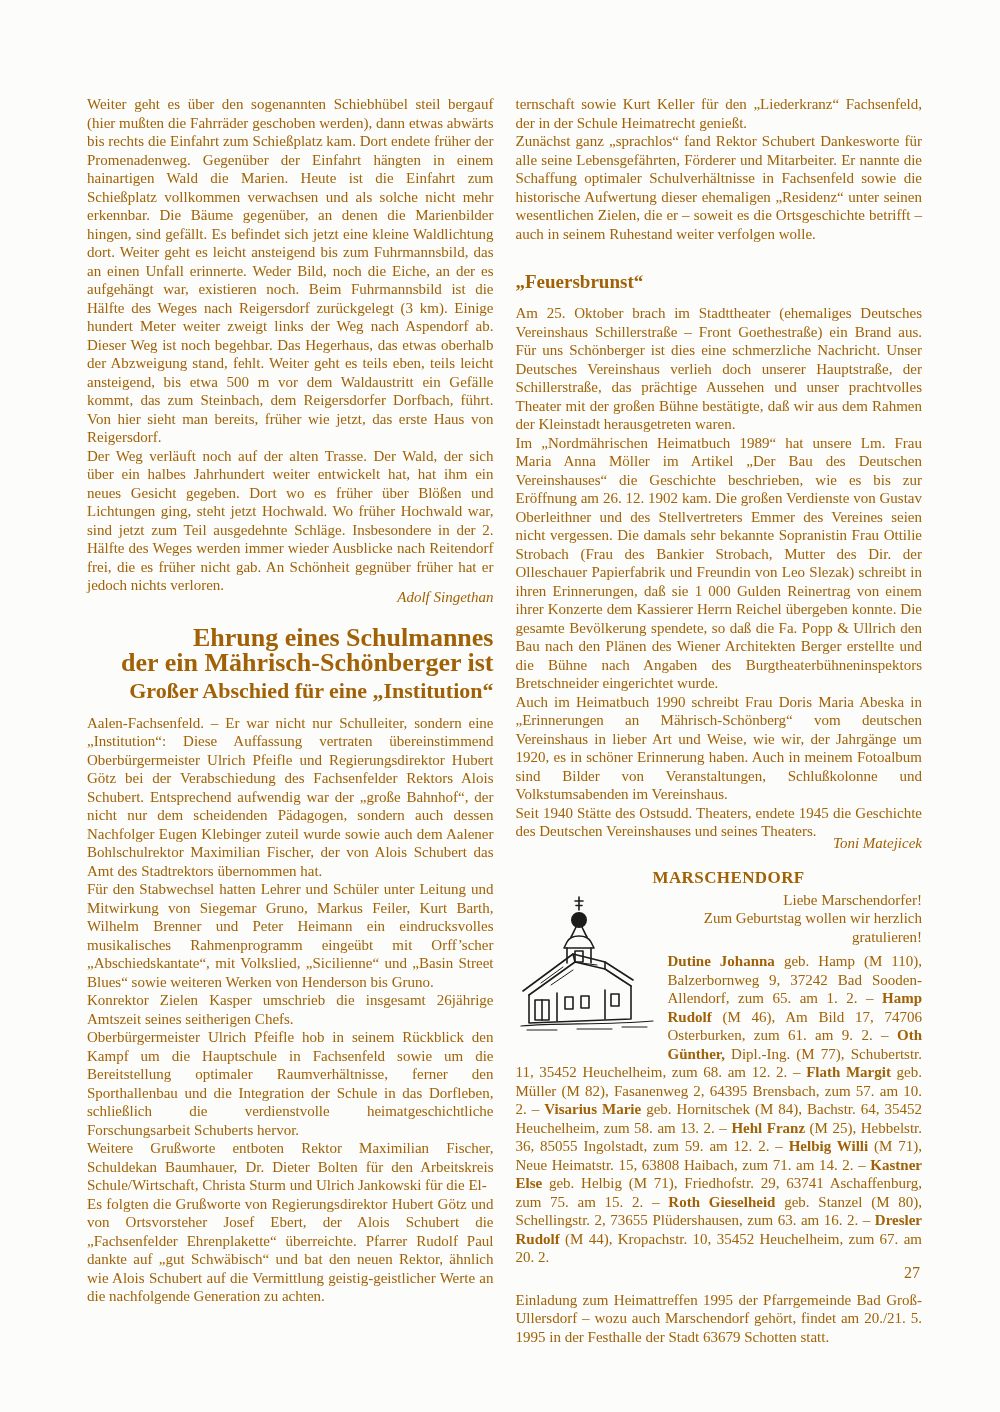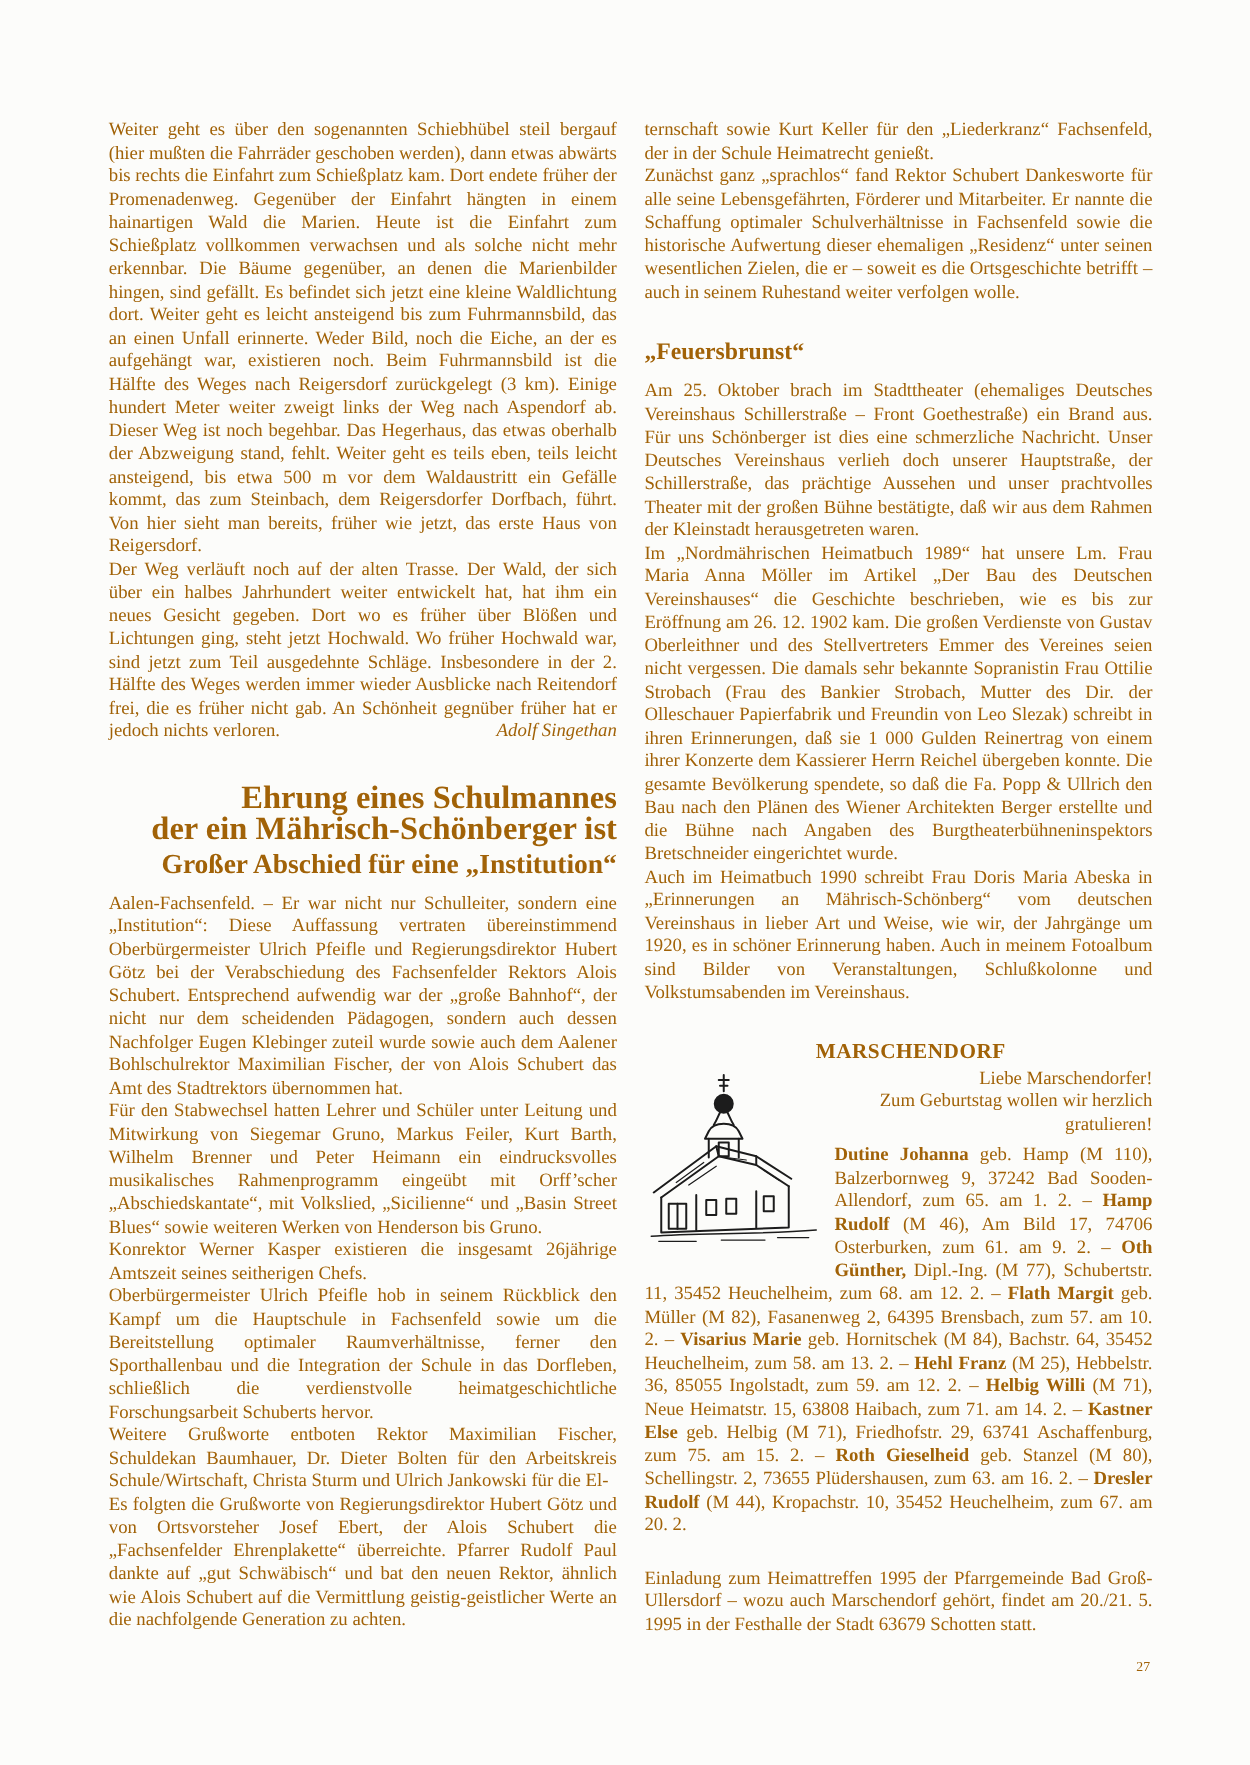--- a/index.html
+++ b/index.html
@@ -42,43 +42,44 @@
   .section-title {
     font-size: 19px;
     line-height: 23px;
     font-weight: bold;
     margin: 27px 0 11px 0;
   }
   .author {
     float: right;
     font-style: italic;
     padding-left: 12px;
+    margin-top: 12px;
   }
   .marschendorf { margin-top: 27px; }
   .m-title {
     font-weight: bold;
     font-size: 17px;
     line-height: 20px;
     letter-spacing: 0.4px;
     margin: 0 0 3px 137px;
   }
   .church {
     float: left;
     width: 142px;
     height: 150px;
     margin: 2px 10px 4px 0;
   }
   .m-line { text-align: right; }
   .m-list { margin-top: 6px !important; }
   .einladung { margin-top: 24px !important; }
   .page-number {
     position: absolute;
-    top: 1328px;
+    top: 1264px;
     right: 80px;
-    font-size: 11px;
+    font-size: 16px;
     margin-left: 16px;
   }
 </style>
 </head>
 <body>
 
 <div class="page">
   <div class="columns">
 
     <div class="col">
@@ -87,34 +88,38 @@
         <span>Der Weg verläuft noch auf der alten Trasse. Der Wald, der sich über ein halbes Jahrhundert weiter entwickelt hat, hat ihm ein neues Gesicht gegeben. Dort wo es früher über Blößen und Lichtungen ging, steht jetzt Hochwald. Wo früher Hochwald war, sind jetzt zum Teil ausgedehnte Schläge. Insbesondere in der 2. Hälfte des Weges werden immer wieder Ausblicke nach Reitendorf frei, die es früher nicht gab. An Schönheit gegnüber früher hat er jedoch nichts verloren.</span>
         <span class="author">Adolf Singethan</span>
       </p>
       <div class="article-title">
         <span>Ehrung eines Schulmannes</span><br>
         <span>der ein Mährisch-Schönberger ist</span>
       </div>
       <div class="article-subtitle">Großer Abschied für eine „Institution“</div>
       <p>Aalen-Fachsenfeld. – Er war nicht nur Schulleiter, sondern eine „Institution“: Diese Auffassung vertraten übereinstimmend Oberbürgermeister Ulrich Pfeifle und Regierungsdirektor Hubert Götz bei der Verabschiedung des Fachsenfelder Rektors Alois Schubert. Entsprechend aufwendig war der „große Bahnhof“, der nicht nur dem scheidenden Pädagogen, sondern auch dessen Nachfolger Eugen Klebinger zuteil wurde sowie auch dem Aalener Bohlschulrektor Maximilian Fischer, der von Alois Schubert das Amt des Stadtrektors übernommen hat.</p>
       <p>Für den Stabwechsel hatten Lehrer und Schüler unter Leitung und Mitwirkung von Siegemar Gruno, Markus Feiler, Kurt Barth, Wilhelm Brenner und Peter Heimann ein eindrucksvolles musikalisches Rahmenprogramm eingeübt mit Orff’scher „Abschiedskantate“, mit Volkslied, „Sicilienne“ und „Basin Street Blues“ sowie weiteren Werken von Henderson bis Gruno.</p>
-      <p>Konrektor Werner Kasper existieren die insgesamt 26jährige Amtszeit seines seitherigen Chefs.</p>
+      <p>Konrektor Zielen Kasper umschrieb die insgesamt 26jährige Amtszeit seines seitherigen Chefs.</p>
       <p>Oberbürgermeister Ulrich Pfeifle hob in seinem Rückblick den Kampf um die Hauptschule in Fachsenfeld sowie um die Bereitstellung optimaler Raumverhältnisse, ferner den Sporthallenbau und die Integration der Schule in das Dorfleben, schließlich die verdienstvolle heimatgeschichtliche Forschungsarbeit Schuberts hervor.</p>
       <p>Weitere Grußworte entboten Rektor Maximilian Fischer, Schuldekan Baumhauer, Dr. Dieter Bolten für den Arbeitskreis Schule/Wirtschaft, Christa Sturm und Ulrich Jankowski für die El-</p>
       <p>Es folgten die Grußworte von Regierungsdirektor Hubert Götz und von Ortsvorsteher Josef Ebert, der Alois Schubert die „Fachsenfelder Ehrenplakette“ überreichte. Pfarrer Rudolf Paul dankte auf „gut Schwäbisch“ und bat den neuen Rektor, ähnlich wie Alois Schubert auf die Vermittlung geistig-geistlicher Werte an die nachfolgende Generation zu achten.</p>
     </div>
 
     <div class="col">
       <p>ternschaft sowie Kurt Keller für den „Liederkranz“ Fachsenfeld, der in der Schule Heimatrecht genießt.</p>
       <p>Zunächst ganz „sprachlos“ fand Rektor Schubert Dankesworte für alle seine Lebensgefährten, Förderer und Mitarbeiter. Er nannte die Schaffung optimaler Schulverhältnisse in Fachsenfeld sowie die historische Aufwertung dieser ehemaligen „Residenz“ unter seinen wesentlichen Zielen, die er – soweit es die Ortsgeschichte betrifft – auch in seinem Ruhestand weiter verfolgen wolle.</p>
 
       <div class="section-title">„Feuersbrunst“</div>
       <p>Am 25. Oktober brach im Stadttheater (ehemaliges Deutsches Vereinshaus Schillerstraße – Front Goethestraße) ein Brand aus. Für uns Schönberger ist dies eine schmerzliche Nachricht. Unser Deutsches Vereinshaus verlieh doch unserer Hauptstraße, der Schillerstraße, das prächtige Aussehen und unser prachtvolles Theater mit der großen Bühne bestätigte, daß wir aus dem Rahmen der Kleinstadt herausgetreten waren.</p>
       <p>Im „Nordmährischen Heimatbuch 1989“ hat unsere Lm. Frau Maria Anna Möller im Artikel „Der Bau des Deutschen Vereinshauses“ die Geschichte beschrieben, wie es bis zur Eröffnung am 26. 12. 1902 kam. Die großen Verdienste von Gustav Oberleithner und des Stellvertreters Emmer des Vereines seien nicht vergessen. Die damals sehr bekannte Sopranistin Frau Ottilie Strobach (Frau des Bankier Strobach, Mutter des Dir. der Olleschauer Papierfabrik und Freundin von Leo Slezak) schreibt in ihren Erinnerungen, daß sie 1 000 Gulden Reinertrag von einem ihrer Konzerte dem Kassierer Herrn Reichel übergeben konnte. Die gesamte Bevölkerung spendete, so daß die Fa. Popp &amp; Ullrich den Bau nach den Plänen des Wiener Architekten Berger erstellte und die Bühne nach Angaben des Burgtheaterbühneninspektors Bretschneider eingerichtet wurde.</p>
       <p>Auch im Heimatbuch 1990 schreibt Frau Doris Maria Abeska in „Erinnerungen an Mährisch-Schönberg“ vom deutschen Vereinshaus in lieber Art und Weise, wie wir, der Jahrgänge um 1920, es in schöner Erinnerung haben. Auch in meinem Fotoalbum sind Bilder von Veranstaltungen, Schlußkolonne und Volkstumsabenden im Vereinshaus.</p>
+      <p>
+        <span>Seit 1940 Stätte des Ostsudd. Theaters, endete 1945 die Geschichte des Deutschen Vereinshauses und seines Theaters.</span>
+        <span class="author">Toni Matejicek</span>
+      </p>
 
       <div class="marschendorf">
         <div class="m-title">MARSCHENDORF</div>
         <svg class="church" viewBox="0 0 140 150" xmlns="http://www.w3.org/2000/svg" aria-hidden="true">
           <g fill="none" stroke="#1c1c1c" stroke-width="1.6" stroke-linecap="round" stroke-linejoin="round">
             <path d="M62 4 V17 M58 8 H66 M59 12.5 H65"></path>
             <circle cx="62" cy="27" r="7.2" fill="#1c1c1c"></circle>
             <path d="M59 34 C57 38 56 41 54 44 M65 34 C67 38 68 41 70 44"></path>
             <path d="M50 49 C54 41 70 41 74 49 L77 55 H47 Z"></path>
             <path d="M50 55 V70 M74 55 V70"></path>

